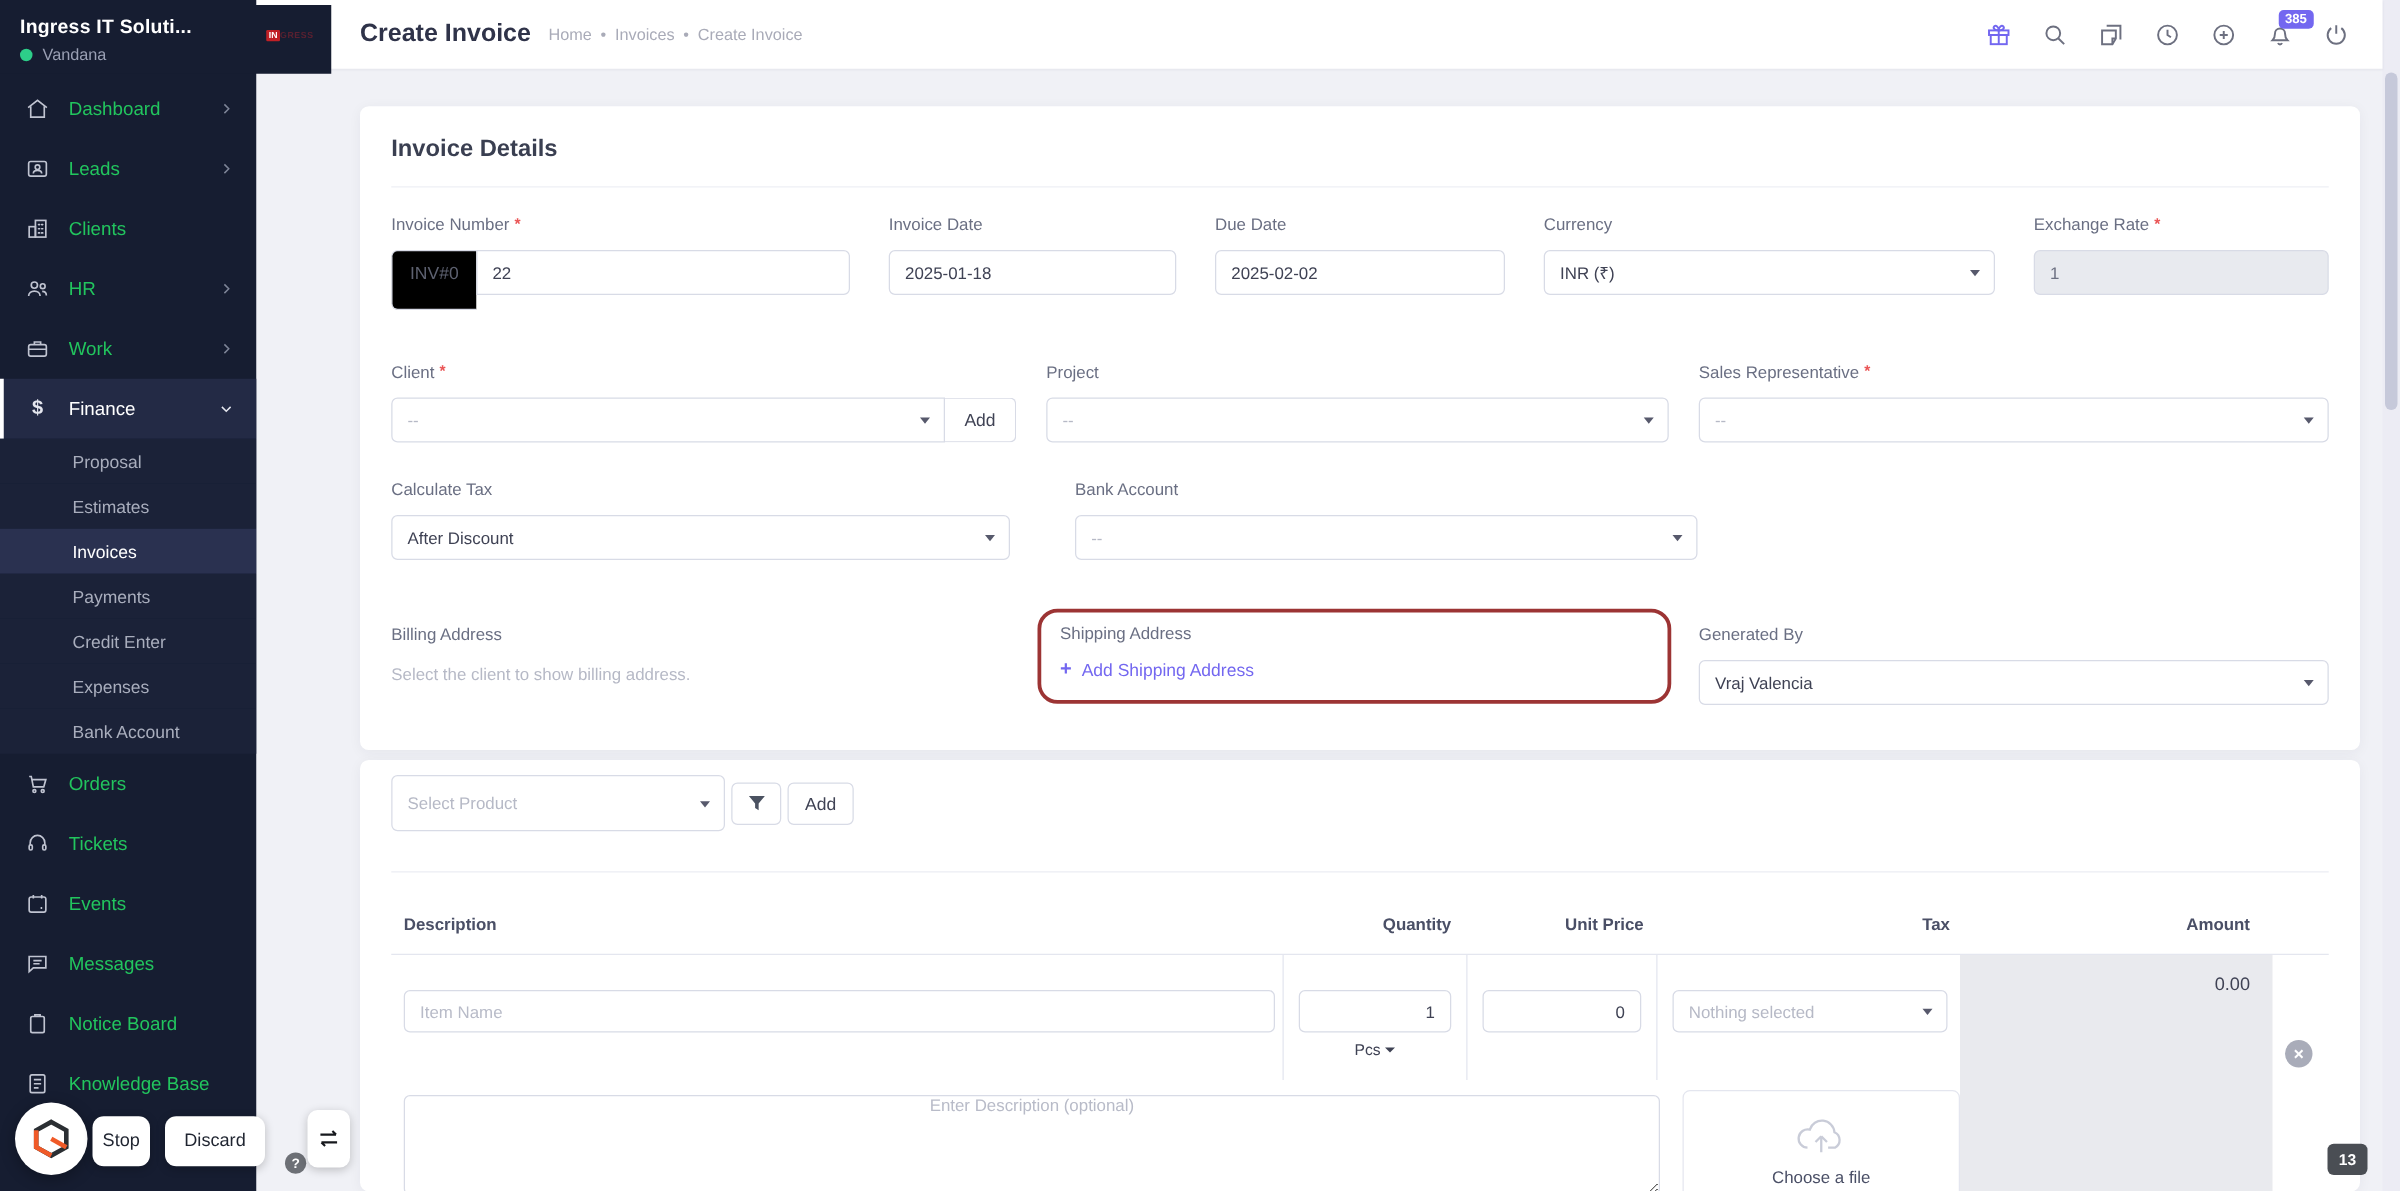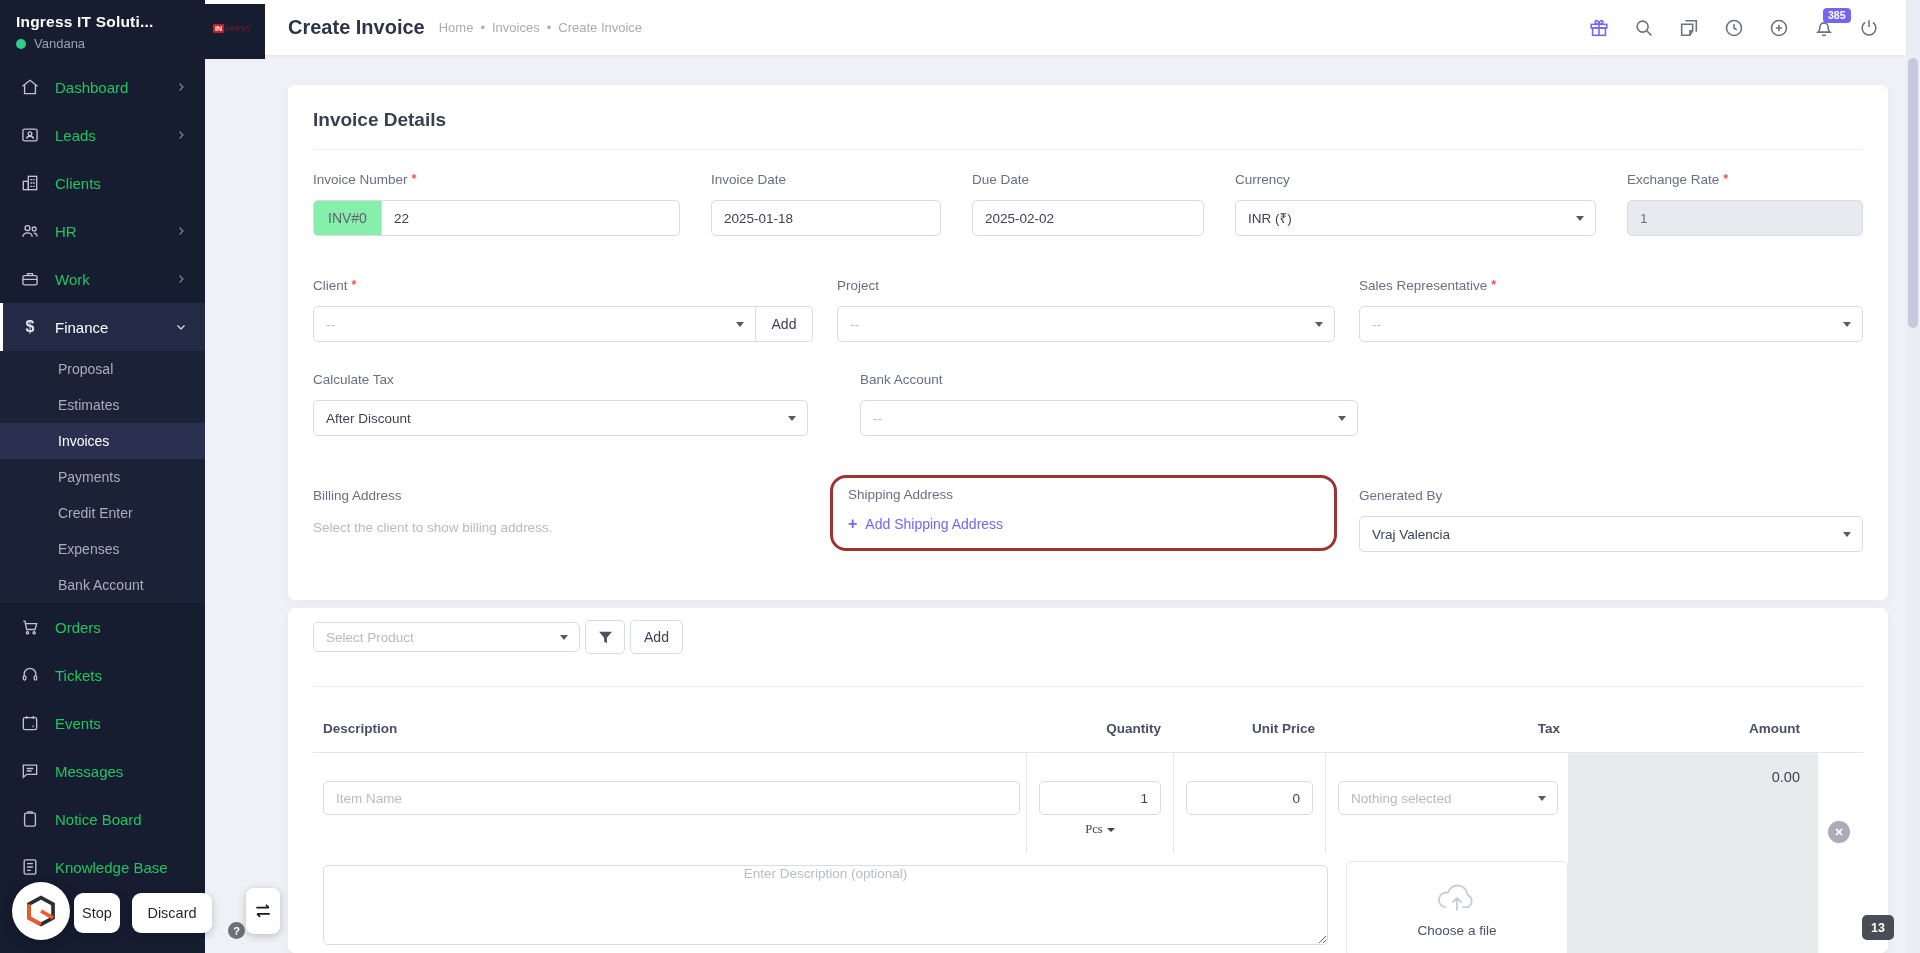--- a/index.html
+++ b/index.html
@@ -49,21 +49,21 @@
   .frow { display:flex; justify-content:space-between; align-items:flex-start; }
   .r1 { margin-bottom:42px; } .r2 { margin-bottom:30px; } .r3 { margin-bottom:52px; justify-content:flex-start; gap:52px; }
   .flabel { display:block; font-size:13.5px; color:#6a6f83; margin-bottom:13px; }
   .req { color:#ea5455; font-weight:bold; margin-left:4px; font-size:12.5px; vertical-align:top; }
 
   .tinput { height:36px; width:100%; border:1px solid #d8dbe6; border-radius:5px; font-size:13.5px; color:#3f4254; padding:0 12px; background:#fff; font-family:inherit; outline:none; }
   .tinput::placeholder, textarea::placeholder { color:#b8bbc8; }
   .tinput:disabled { background:#e8eaef; color:#6d7183; }
 
   .igroup { display:flex; }
-  .iprefix { height:36px; line-height:34px; background:#86efac; border:1px solid #d8dbe6; border-right:none; border-radius:5px 0 0 5px; padding:0 14px; font-size:14px; color:#5d6170; }
+  .iprefix { height:48px; line-height:34px; background:#000000; border:1px solid #d8dbe6; border-right:none; border-radius:5px 0 0 5px; padding:0 14px; font-size:14px; color:#5d6170; }
   .igroup .tinput { border-radius:0 5px 5px 0; }
 
   .selectbox { height:36px; border:1px solid #d8dbe6; border-radius:5px; background:#fff; display:flex; align-items:center; padding:0 30px 0 12px; font-size:13.5px; color:#3f4254; position:relative; cursor:pointer; }
   .selectbox .caret { position:absolute; right:11px; top:50%; margin-top:-2px; width:0; height:0; border-left:4.5px solid transparent; border-right:4.5px solid transparent; border-top:5px solid #57596c; }
   .ph { color:#b6b9c6; }
 
   .w-invnum{width:367px;} .w-invdate{width:230px;} .w-duedate{width:232px;} .w-currency{width:361px;} .w-exrate{width:236px;}
   .w-client{width:500px;} .w-project{width:498px;} .w-salesrep{width:504px;}
   .w-calctax{width:495px;} .w-bank{width:498px;}
   .w-billing{width:495px;} .w-shipbox{width:507px;} .w-genby{width:504px;}
@@ -94,21 +94,21 @@
 
   .tbody { display:flex; border-top:1px solid #e4e6ef; margin-top:16px; min-height:200px; align-items:stretch; }
   .tleft { flex:1; }
   .subrow-top { display:flex; height:100px; }
   .cell { padding-top:28px; }
   .cell-desc { flex:1; padding-left:10px; padding-right:6px; }
   .cell-qty { width:147px; border-left:1px solid #e4e6ef; padding-left:12px; padding-right:12px; text-align:center; }
   .cell-price { width:152px; border-left:1px solid #e4e6ef; padding-left:12px; padding-right:12px; }
   .cell-tax { width:243px; border-left:1px solid #e4e6ef; padding-left:12px; padding-right:10px; }
   .num-input { text-align:right; height:34px; }
-  .unit-select { margin-top:7px; font-size:12.5px; color:#3f4254; display:inline-flex; align-items:center; gap:4px; cursor:pointer;font-family:Liberation Serif, serif; }
+  .unit-select { margin-top:7px; font-size:12.5px; color:#3f4254; display:inline-flex; align-items:center; gap:4px; cursor:pointer; }
   .unit-caret { width:0; height:0; border-left:4px solid transparent; border-right:4px solid transparent; border-top:4.5px solid #3f4254; }
   .subrow-bottom { display:flex; align-items:flex-start; padding-top:8px; }
   .desc-area { flex:1; height:80px; margin:4px 18px 0 10px; border:1px solid #d8dbe6; border-radius:5px; padding:0 12px; font-size:13.5px; font-family:inherit; color:#3f4254; resize:both; outline:none;text-align:center; }
   .file-box { width:222px; height:96px; border:1px solid #e4e6ef; border-radius:6px; background:#fff; display:flex; flex-direction:column; align-items:center; justify-content:center; gap:8px; cursor:pointer; }
   .file-label { font-size:13.5px; color:#4a4f66; }
   .cell-amount { width:250px; background:#e9eaee; text-align:right; padding:16px 18px 0 0; font-size:14.5px; color:#3f4254; }
   .row-gutter { width:45px; position:relative; }
   .remove-btn { position:absolute; left:10px; top:68px; width:22px; height:22px; border-radius:50%; background:#a9acb9; color:#fff; font-size:11px; font-weight:bold; display:flex; align-items:center; justify-content:center; cursor:pointer; }
 
   
@@ -425,21 +425,21 @@
       <div class="selectbox">
           <span>Vraj Valencia</span>
           <span class="caret"></span>
         </div>
     </div>
   </div>
 </section>
 
 <section class="card card2">
   <div class="product-row">
-    <div class="selectbox w-selprod" style="height:30px;text-align:center;">
+    <div class="selectbox w-selprod" style="height:45px;text-align:center;">
         <span class="ph">Select Product</span>
         <span class="caret"></span>
       </div>
     <button class="sq-btn">
       <svg width="17" height="17" viewBox="0 0 24 24" fill="#4b5261">
           <path d="M3 4 H21 L14 12.5 V20 L10 17.5 V12.5 Z"></path>
         </svg>
     </button>
     <button class="add-btn">Add</button>
   </div>

